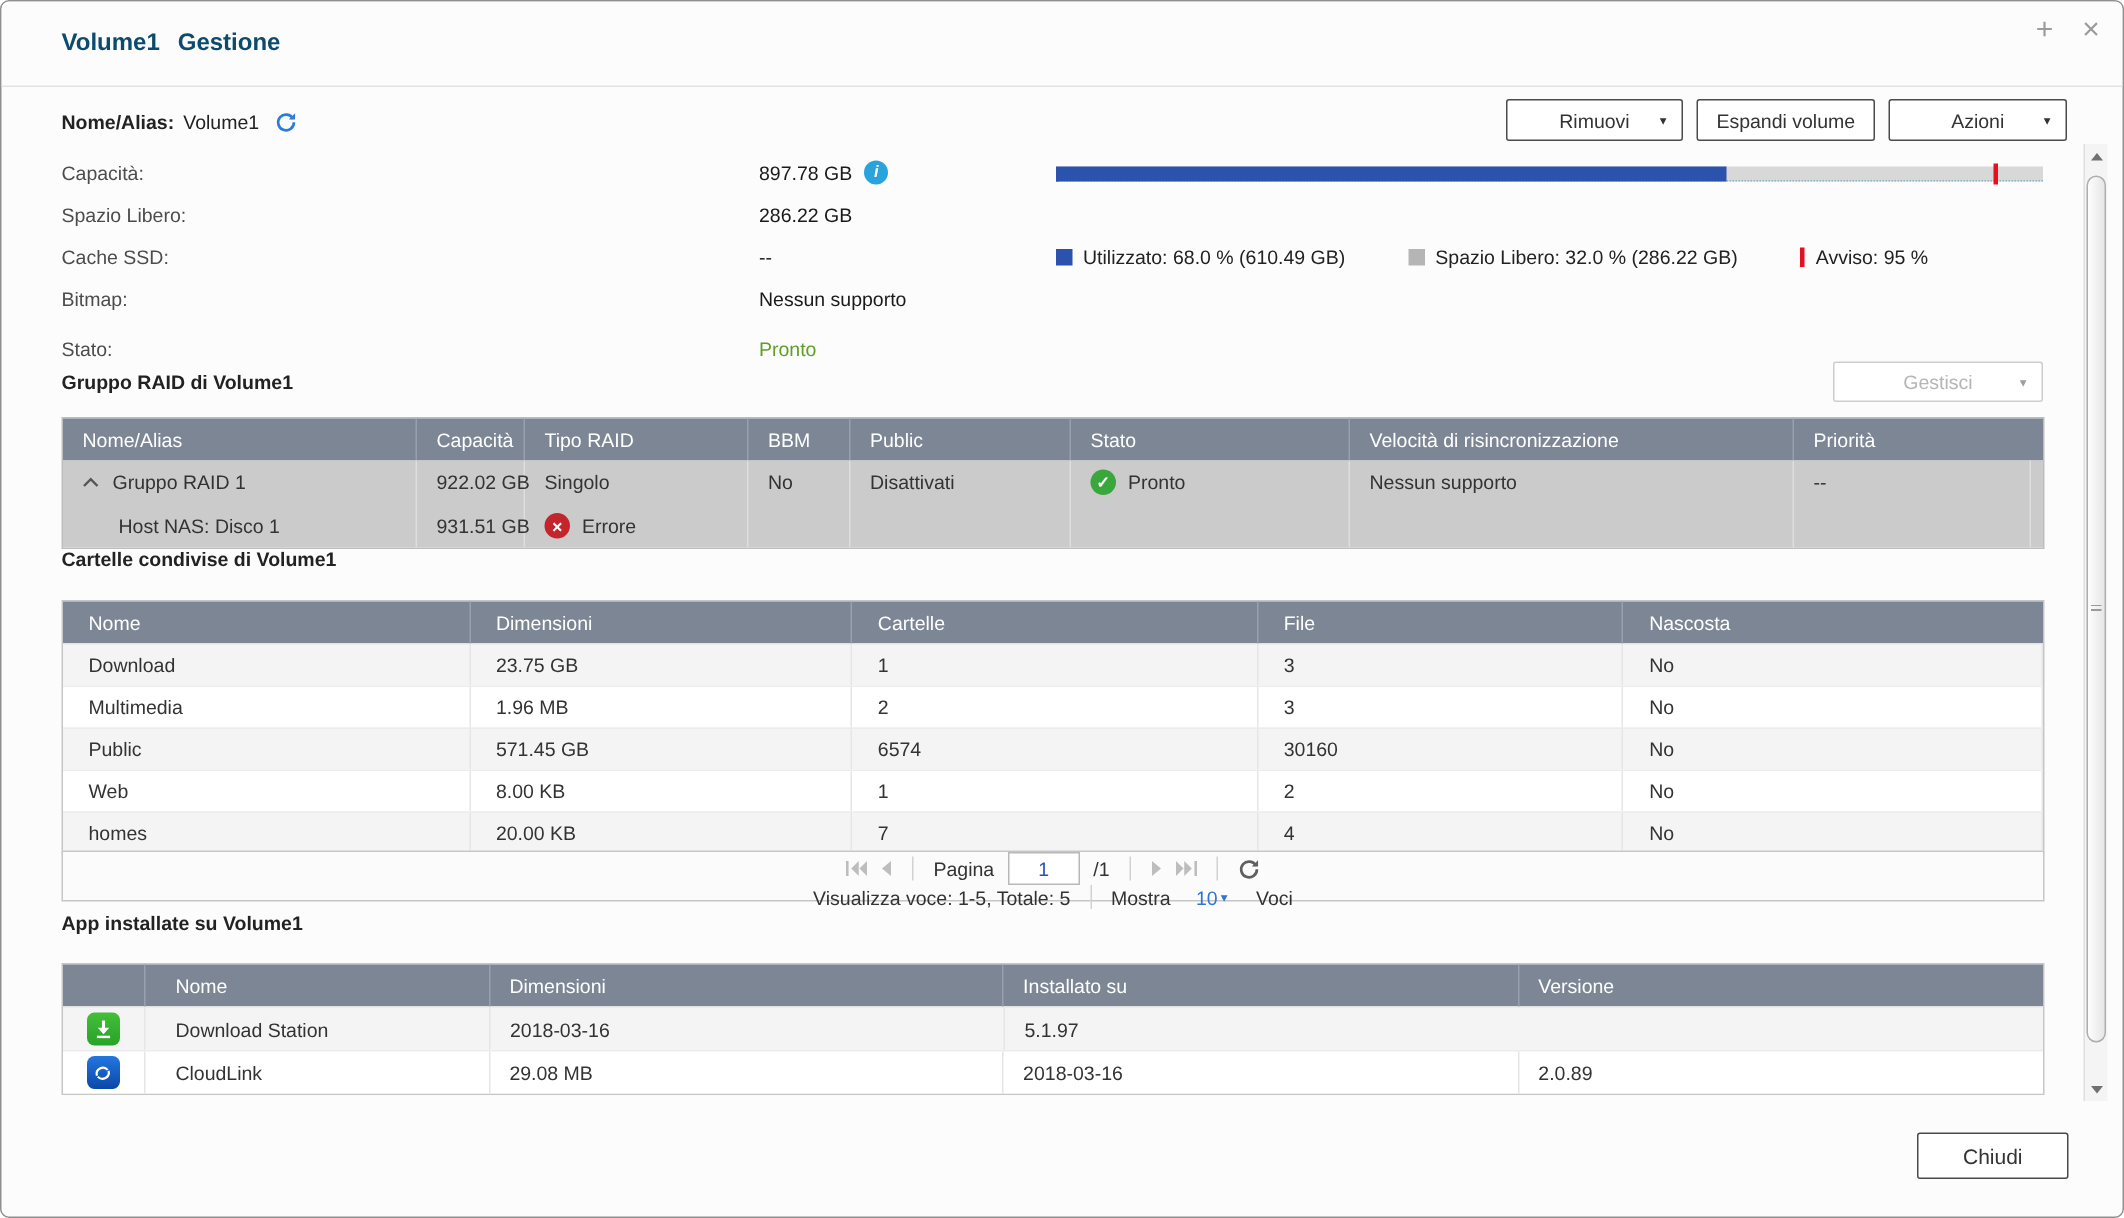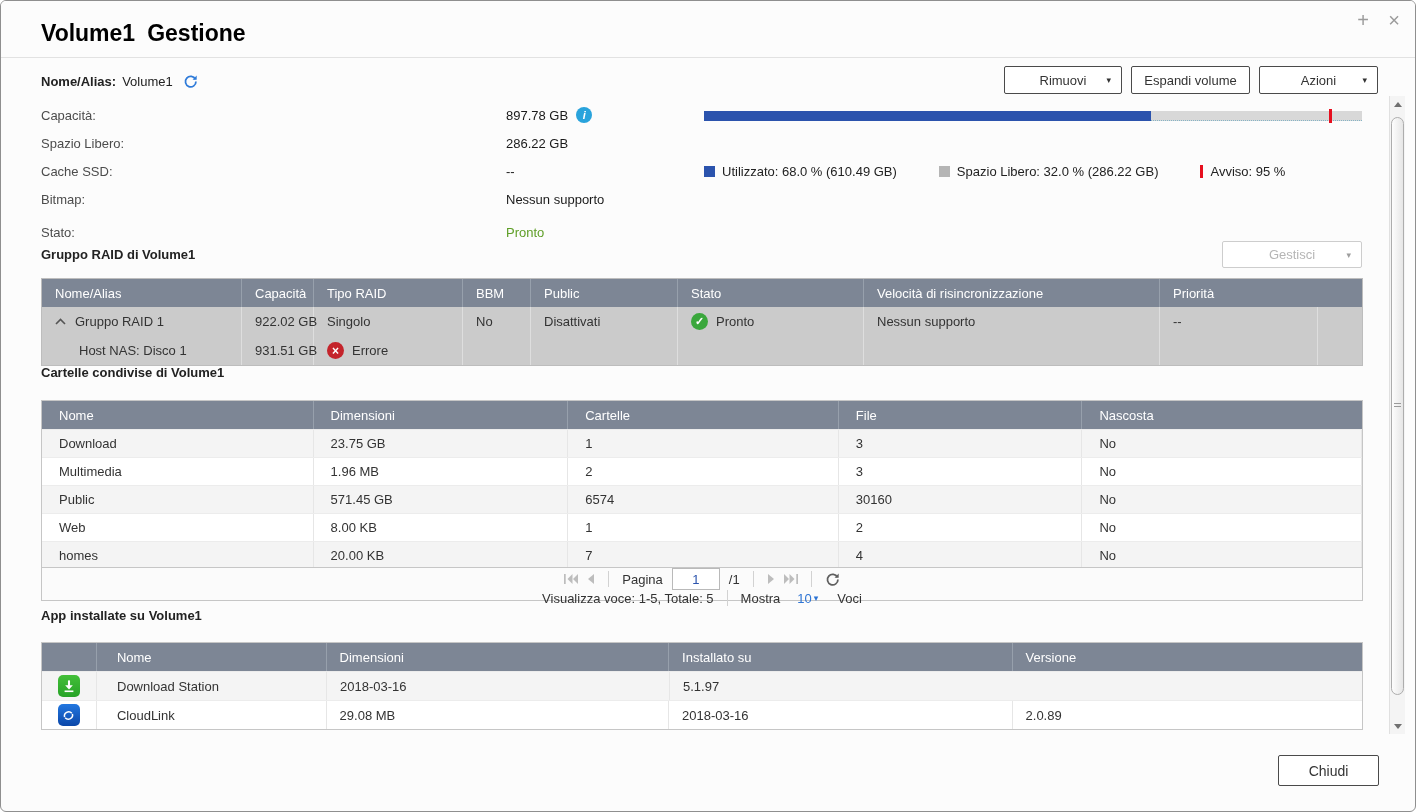--- a/index.html
+++ b/index.html
@@ -3,21 +3,21 @@
 <meta charset="utf-8">
 <style>
   * { box-sizing: border-box; }
   body { margin:0; background:#ffffff; font-family:"Liberation Sans", sans-serif; }
   .dialog { position:relative; width:1416px; height:812px; background:#fcfcfc;
             border:1px solid #8f8f8f; border-radius:6px; overflow:hidden; }
 
   
   .titlebar { position:absolute; top:0; left:0; right:0; height:57px;
               border-bottom:1px solid #e2e2e2; background:#fcfcfc; }
-  .title { position:absolute; left:40px; top:19px; font-size:23px; font-weight:bold; color:#000000; }
+  .title { position:absolute; left:40px; top:19px; font-size:16px; font-weight:bold; color:#0c4a6e; }
   .title .t2 { margin-left:12px; }
   .winctl { position:absolute; top:8px; right:10px; display:flex; gap:9px;
             font-size:20px; color:#9b9b9b; }
   .winctl span { width:22px; text-align:center; cursor:pointer; }
 
   
   .btn { position:absolute; height:28px; background:#fff; border:1px solid #4a4a4a;
          border-radius:2px; font-size:13px; color:#333; display:flex;
          align-items:center; justify-content:center; cursor:pointer; }
   .btn .caret { position:absolute; right:10px; font-size:9px; color:#333; }
@@ -66,21 +66,21 @@
   .th:last-child { border-right:none; }
   .tr { display:flex; align-items:center; font-size:13px; color:#333; }
   .td { display:flex; align-items:center; padding-left:13px; height:100%;
         border-right:1px solid #e6e6e6; overflow:visible; white-space:nowrap; }
   .td:last-child { border-right:none; }
 
   
   .raid-table { top:277px; border-color:#bdbdbd; }
   .raid-table .tr { height:29px; background:#cbcbcb; }
   .raid-table .td { border-right:1px solid #dedede; }
-  .raid-table .th:nth-child(1), .raid-table .td:nth-child(1) { width:200px; }
+  .raid-table .th:nth-child(1), .raid-table .td:nth-child(1) { width:236px; }
   .raid-table .th:nth-child(2), .raid-table .td:nth-child(2) { width:72px; }
   .raid-table .th:nth-child(3), .raid-table .td:nth-child(3) { width:149px; }
   .raid-table .th:nth-child(4), .raid-table .td:nth-child(4) { width:68px; }
   .raid-table .th:nth-child(5), .raid-table .td:nth-child(5) { width:147px; }
   .raid-table .th:nth-child(6), .raid-table .td:nth-child(6) { width:186px; }
   .raid-table .th:nth-child(7), .raid-table .td:nth-child(7) { width:296px; }
   .raid-table .th:nth-child(8), .raid-table .td:nth-child(8) { width:158px; }
   .chev { margin-right:9px; display:inline-flex; cursor:pointer; }
   .indent { padding-left:37px; }
 

